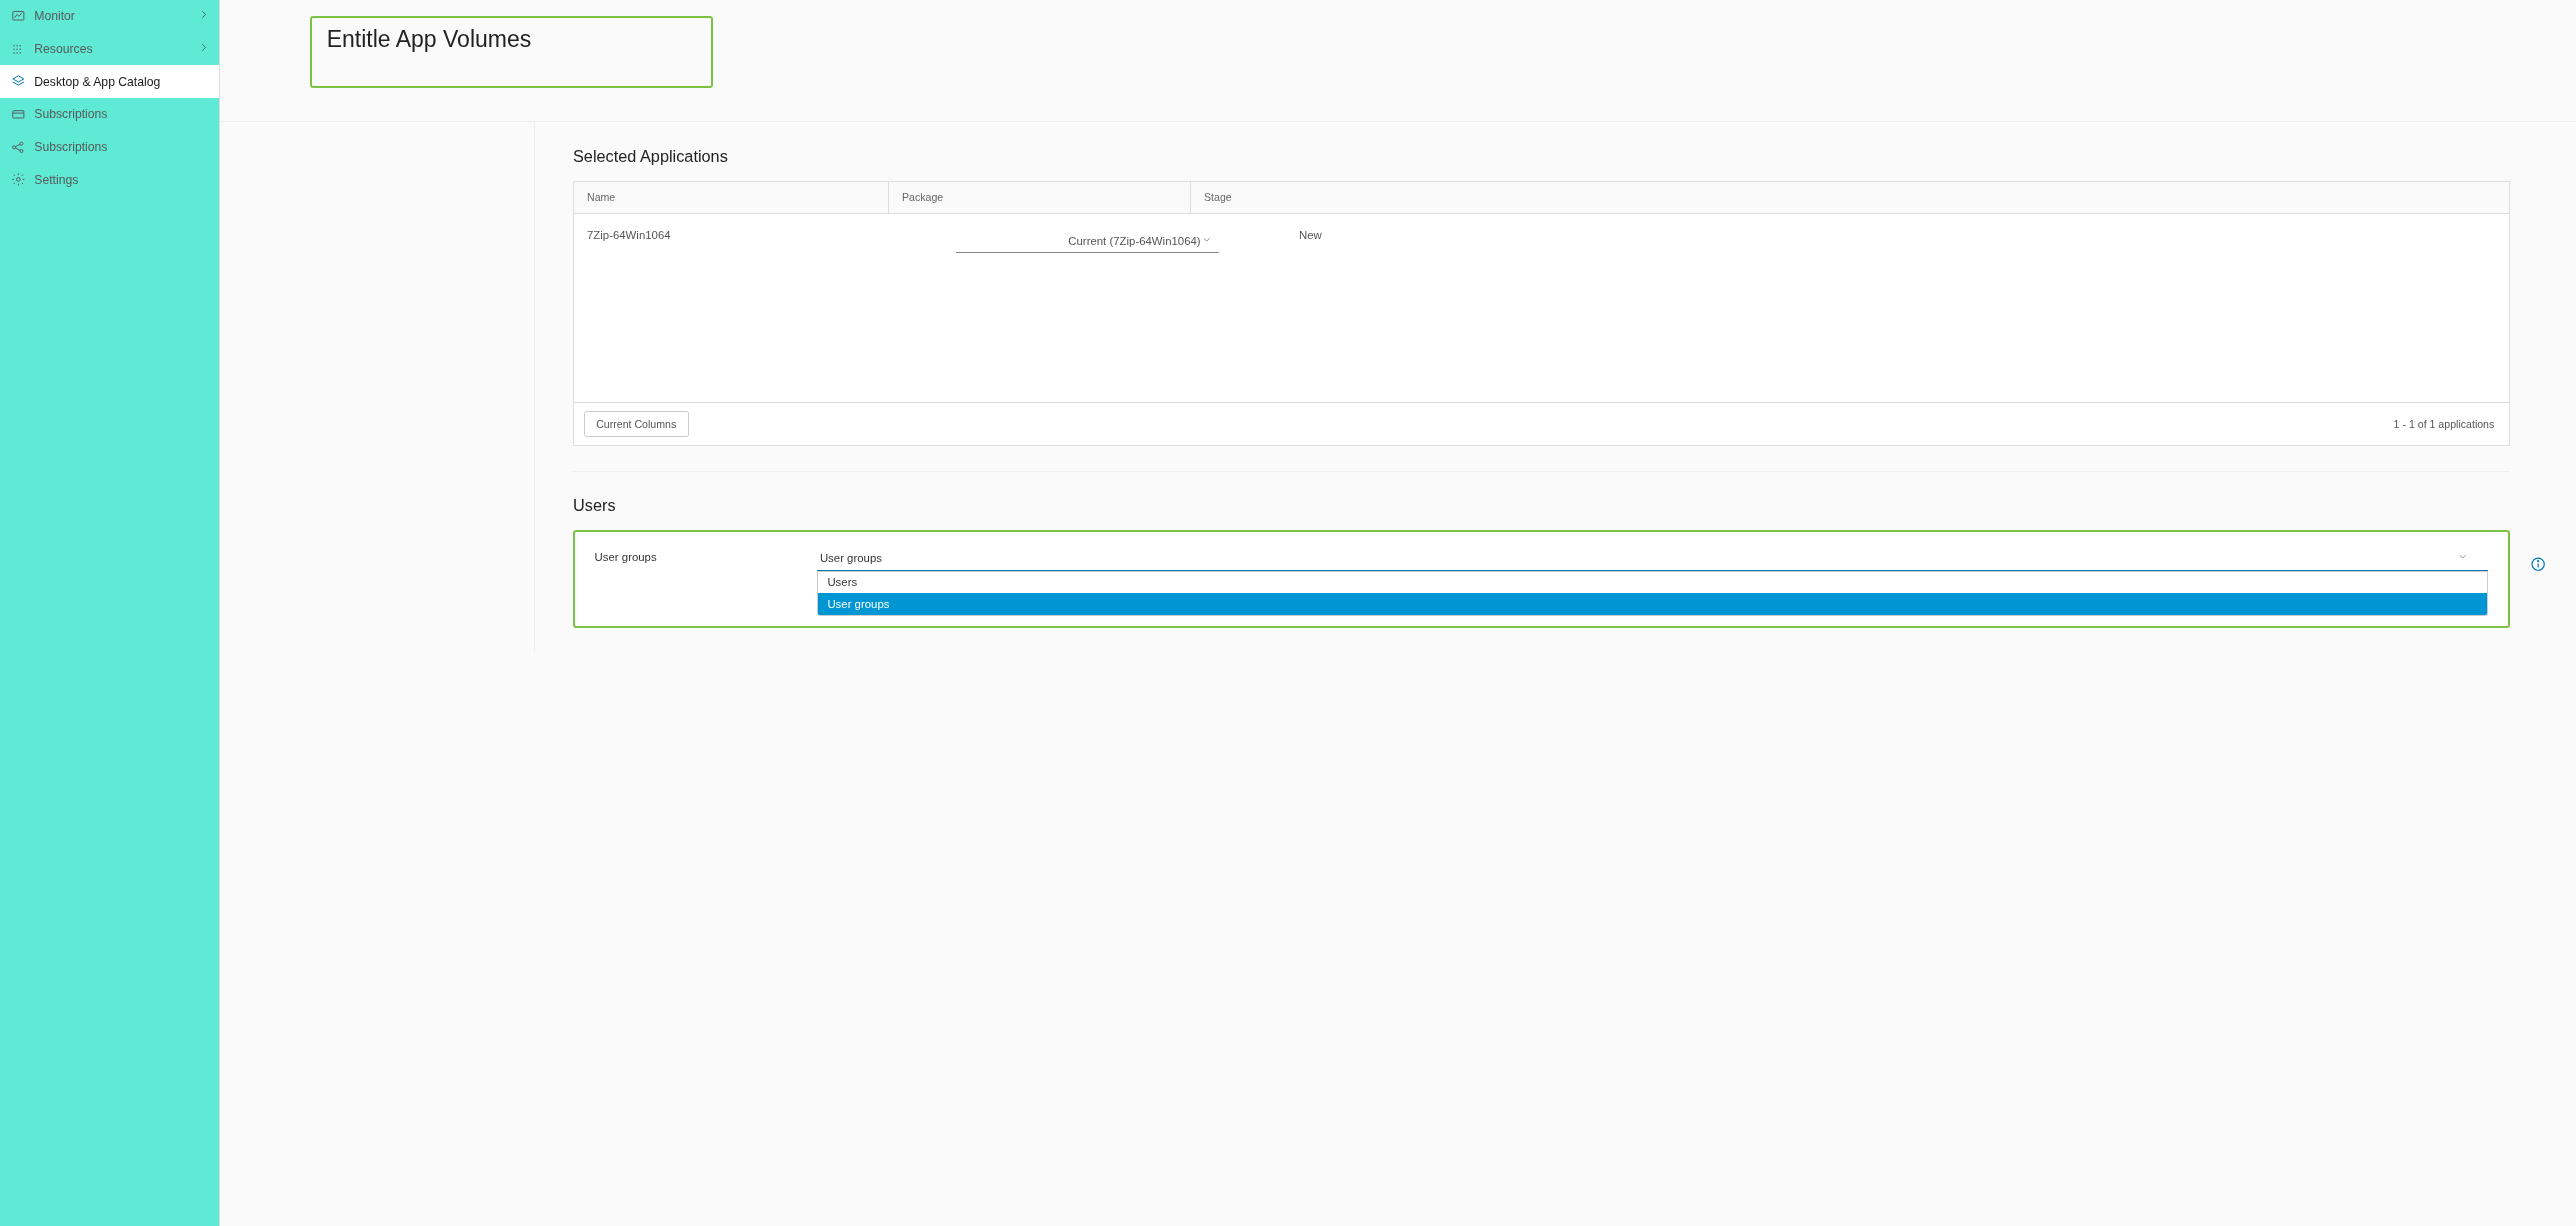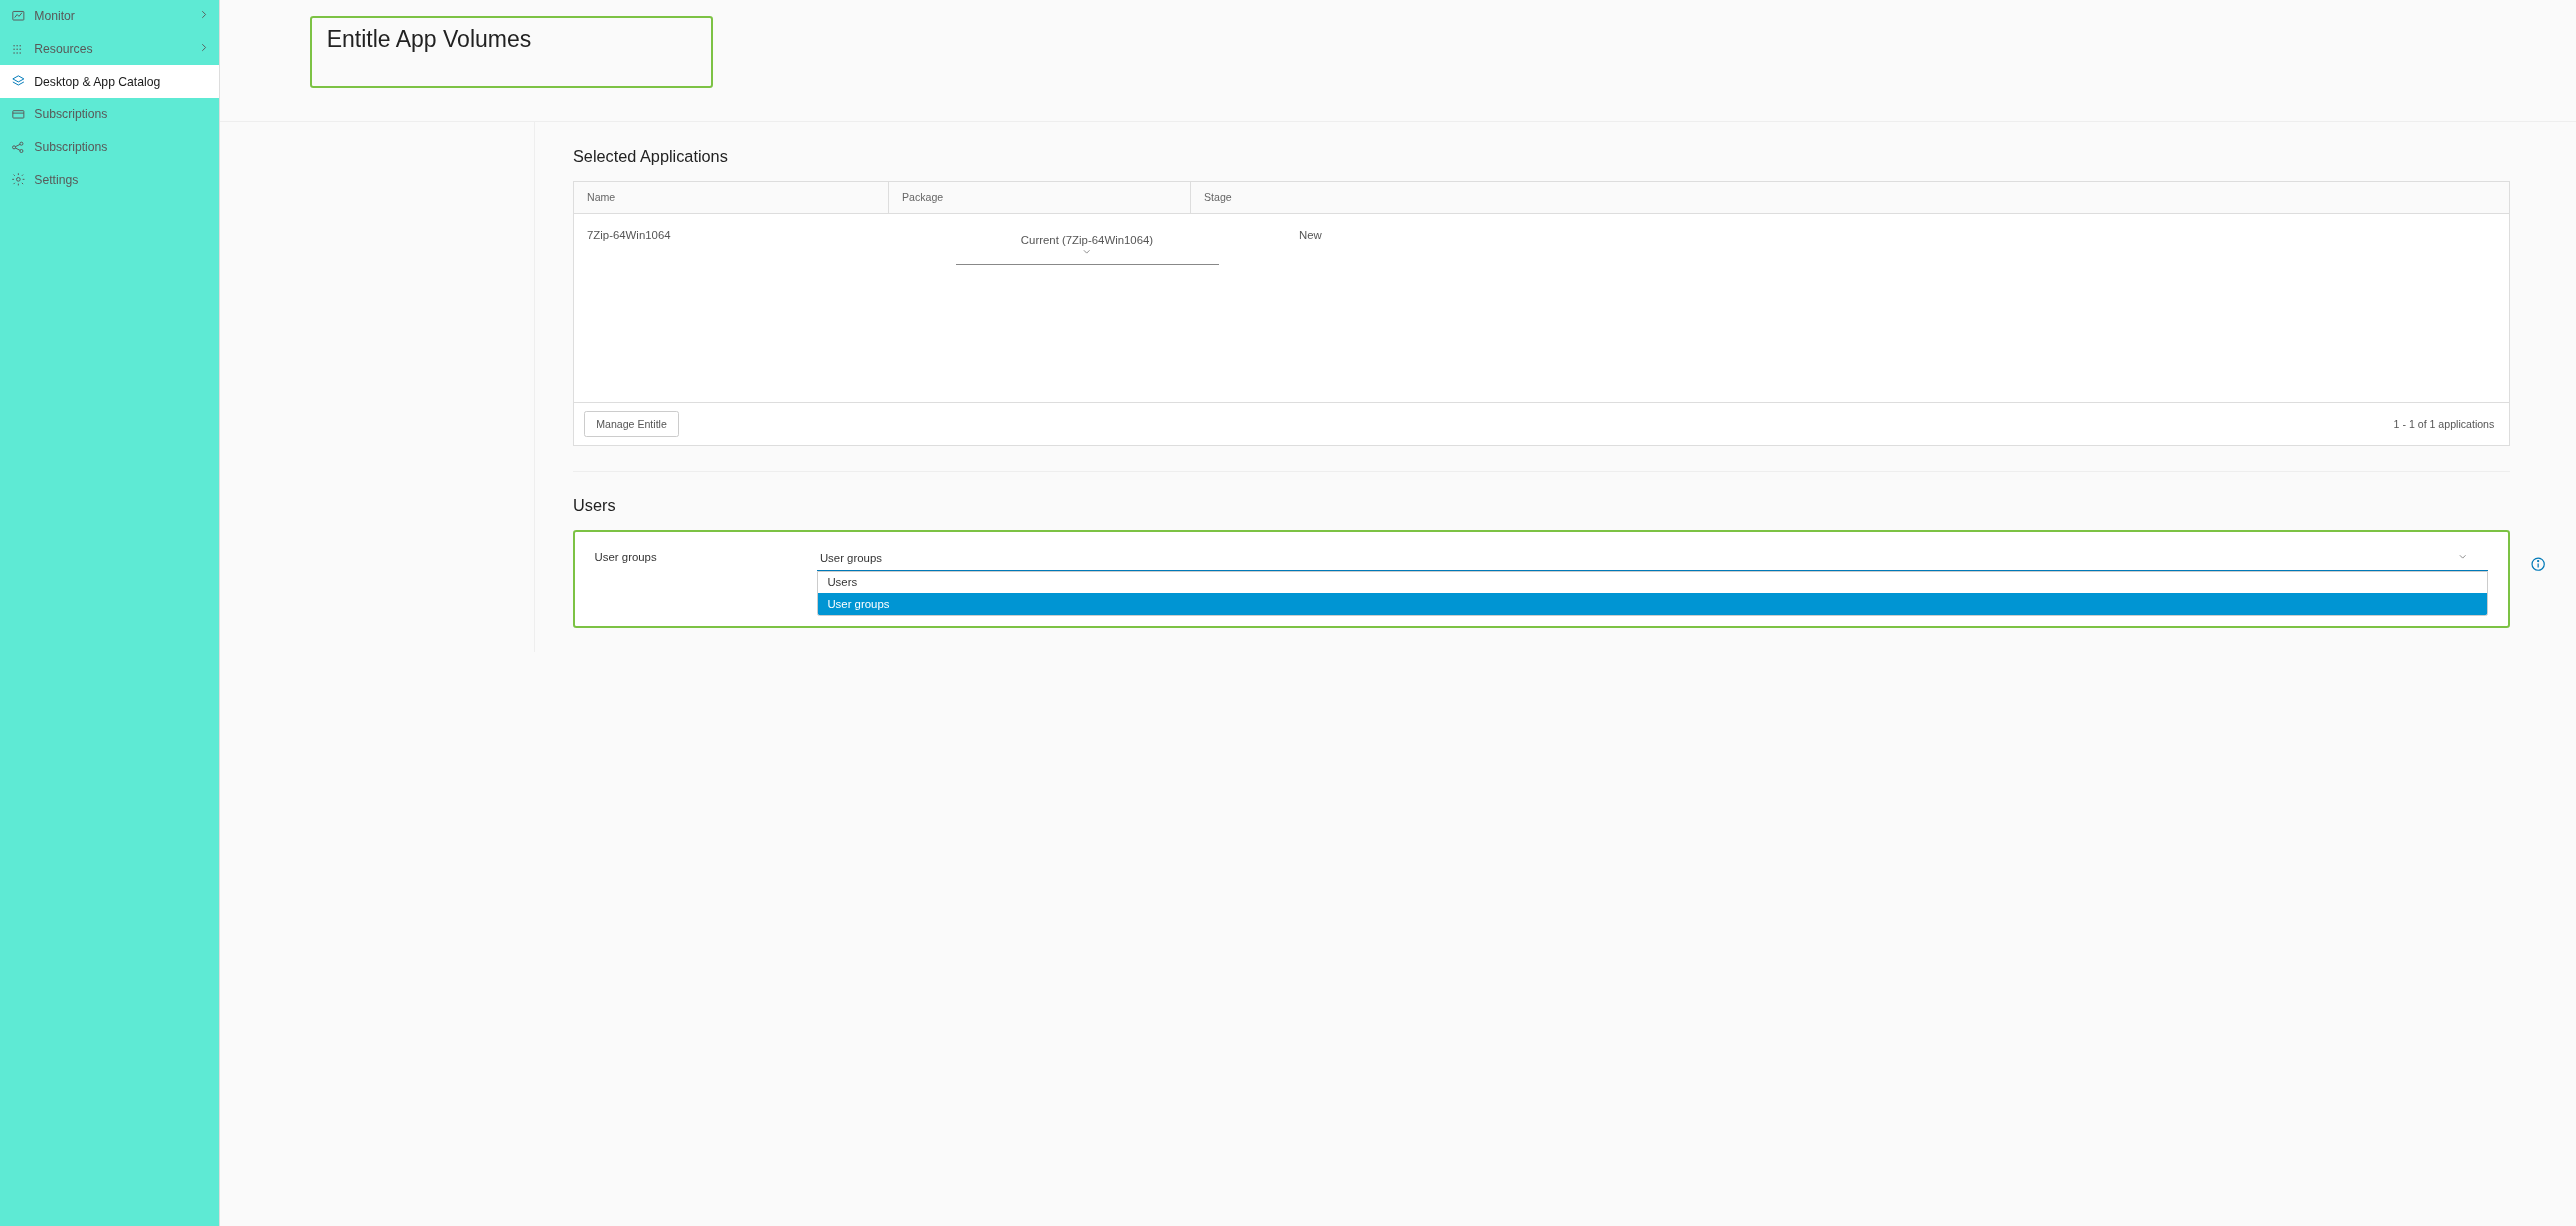--- a/index.html
+++ b/index.html
@@ -88,21 +88,20 @@
     .cell-name { flex: 0 0 314px; }
     .cell-package { flex: 0 0 302px; }
     .cell-stage { flex: 1; }
     .package-select {
       display: flex; align-items: center; justify-content: flex-end;
       border-bottom: 0.8px solid #888;
       padding: 4.9px 6.5px 4.9px 6.5px;
       margin: 0 6.5px;
       color: #555;
       cursor: pointer;
-      flex-direction: column;
     }
     .package-select .chev-down-sm { color: #888; }
     .apps-table-footer {
       display: flex; justify-content: space-between; align-items: center;
       padding: 8.2px 9.8px; border-top: 0.8px solid #ddd; background: #fff;
     }
     .manage-cols-btn {
       border: 0.8px solid #ccc; background: #fff; padding: 5.7px 11.4px; color: #555;
       font-size: 10.6px; border-radius: 2.4px; cursor: pointer;
     }
@@ -253,21 +252,21 @@
                   <svg class="chev-svg" viewBox="0 0 24 24" fill="none" stroke="currentColor" stroke-width="2">
                       <polyline points="6,9 12,15 18,9"></polyline>
                     </svg>
                 </span>
               </div>
             </div>
             <div class="cell cell-stage">New</div>
           </div>
         </div>
         <div class="apps-table-footer">
-          <button class="manage-cols-btn">Manage Entitle</button>
+          <button class="manage-cols-btn">Current Columns</button>
           <span class="apps-count">1 - 1 of 1 applications</span>
         </div>
       </div>
 
       <div class="divider"></div>
 
       <h2 class="section-title">Users</h2>
 
       <div class="users-box">
         <div class="user-types-row">

